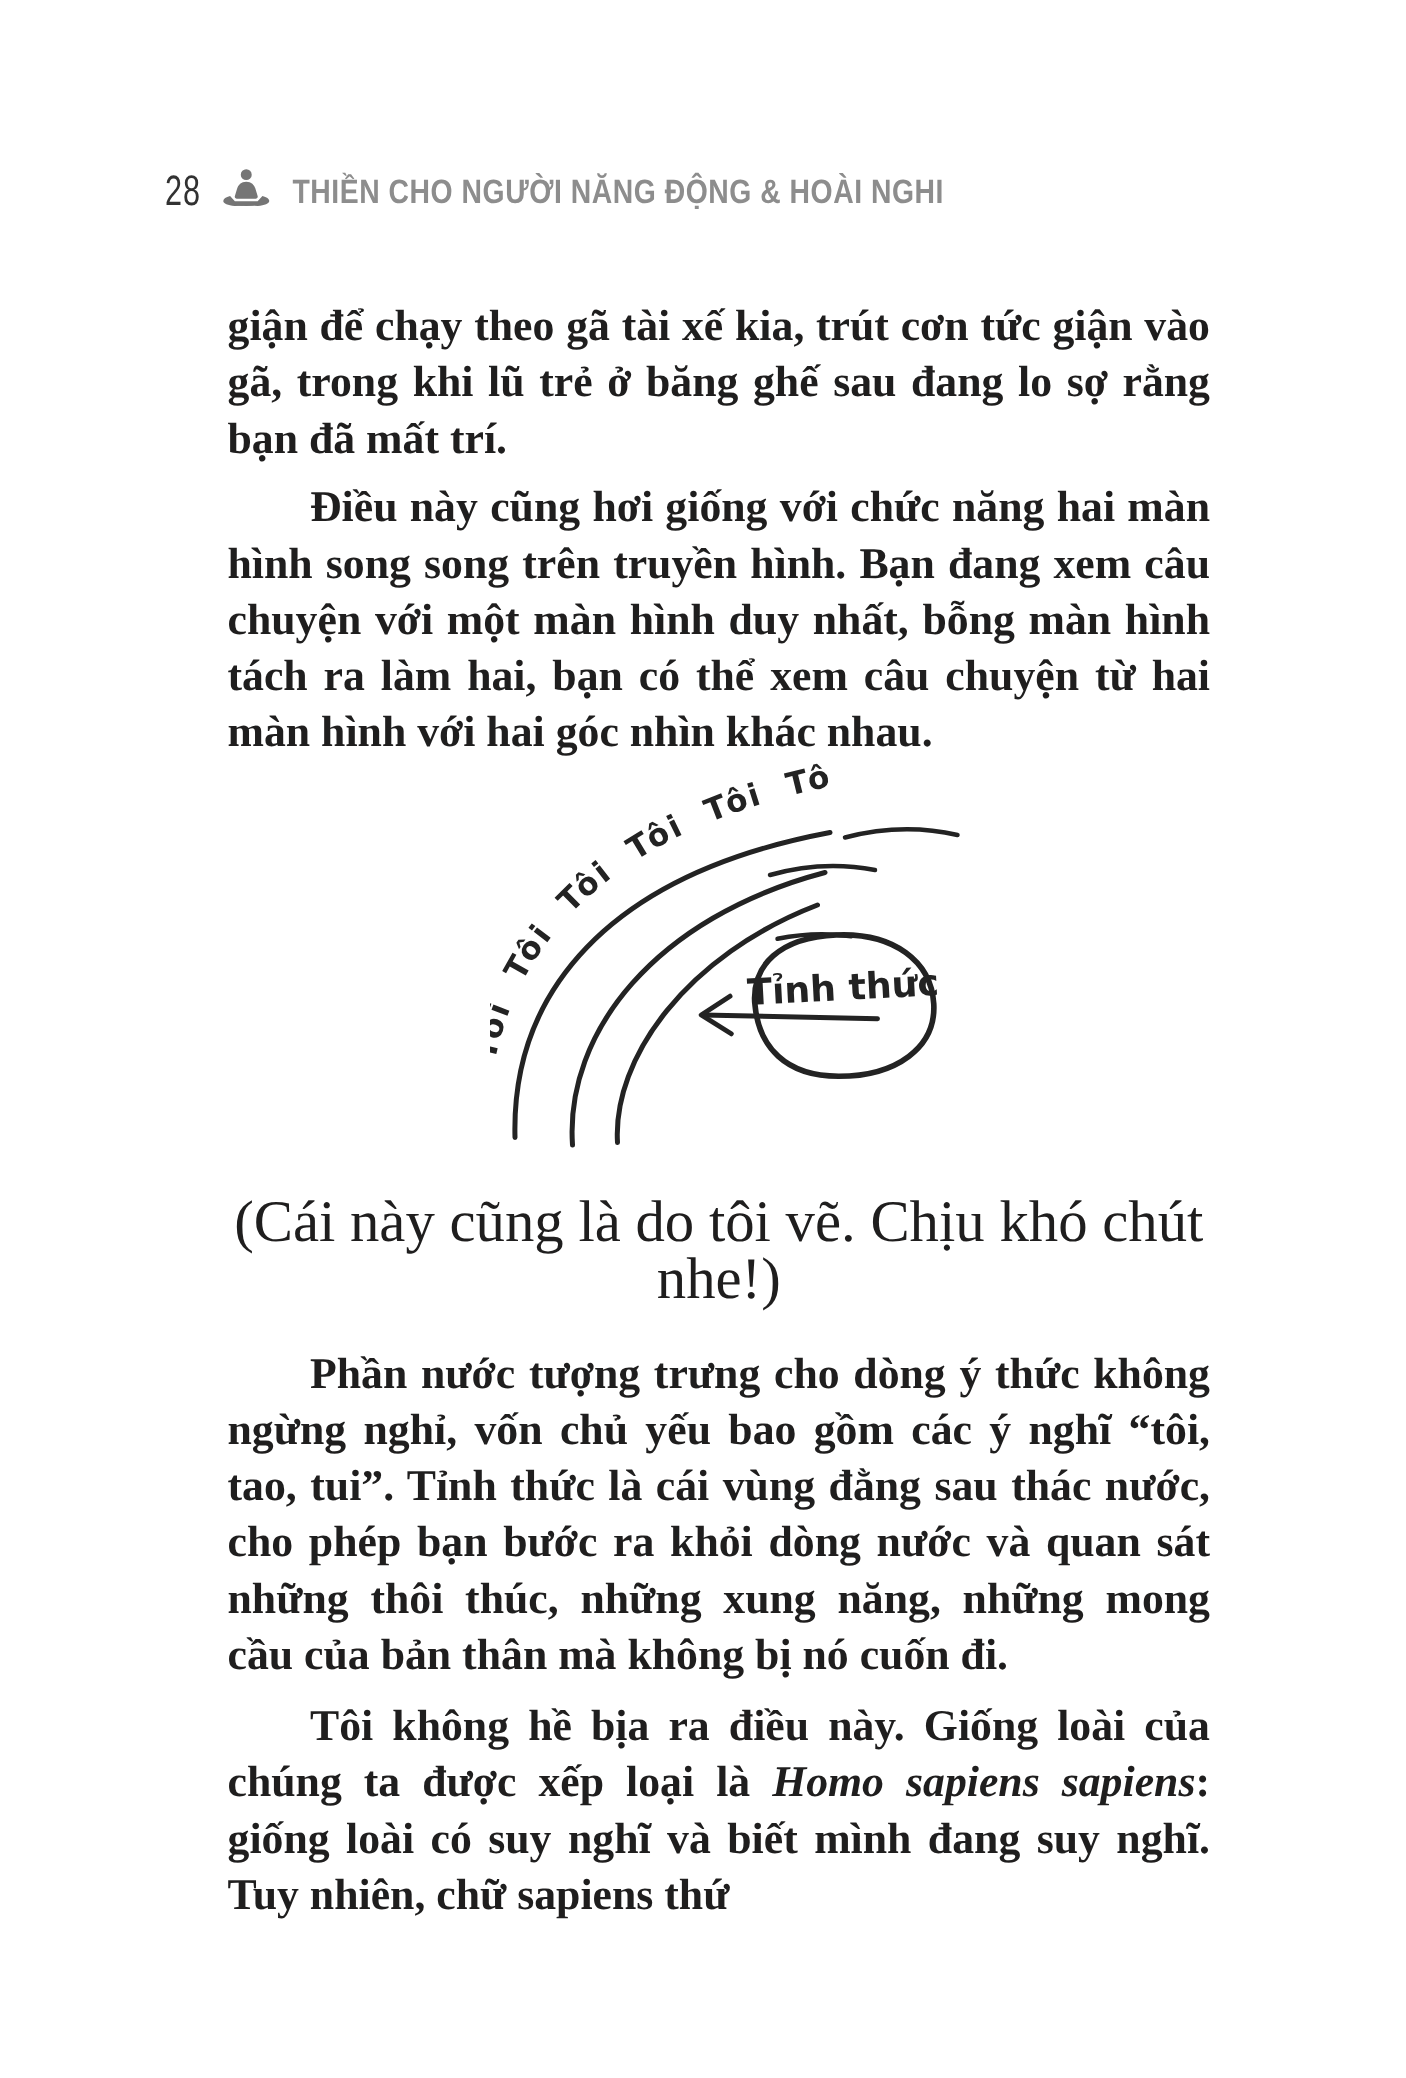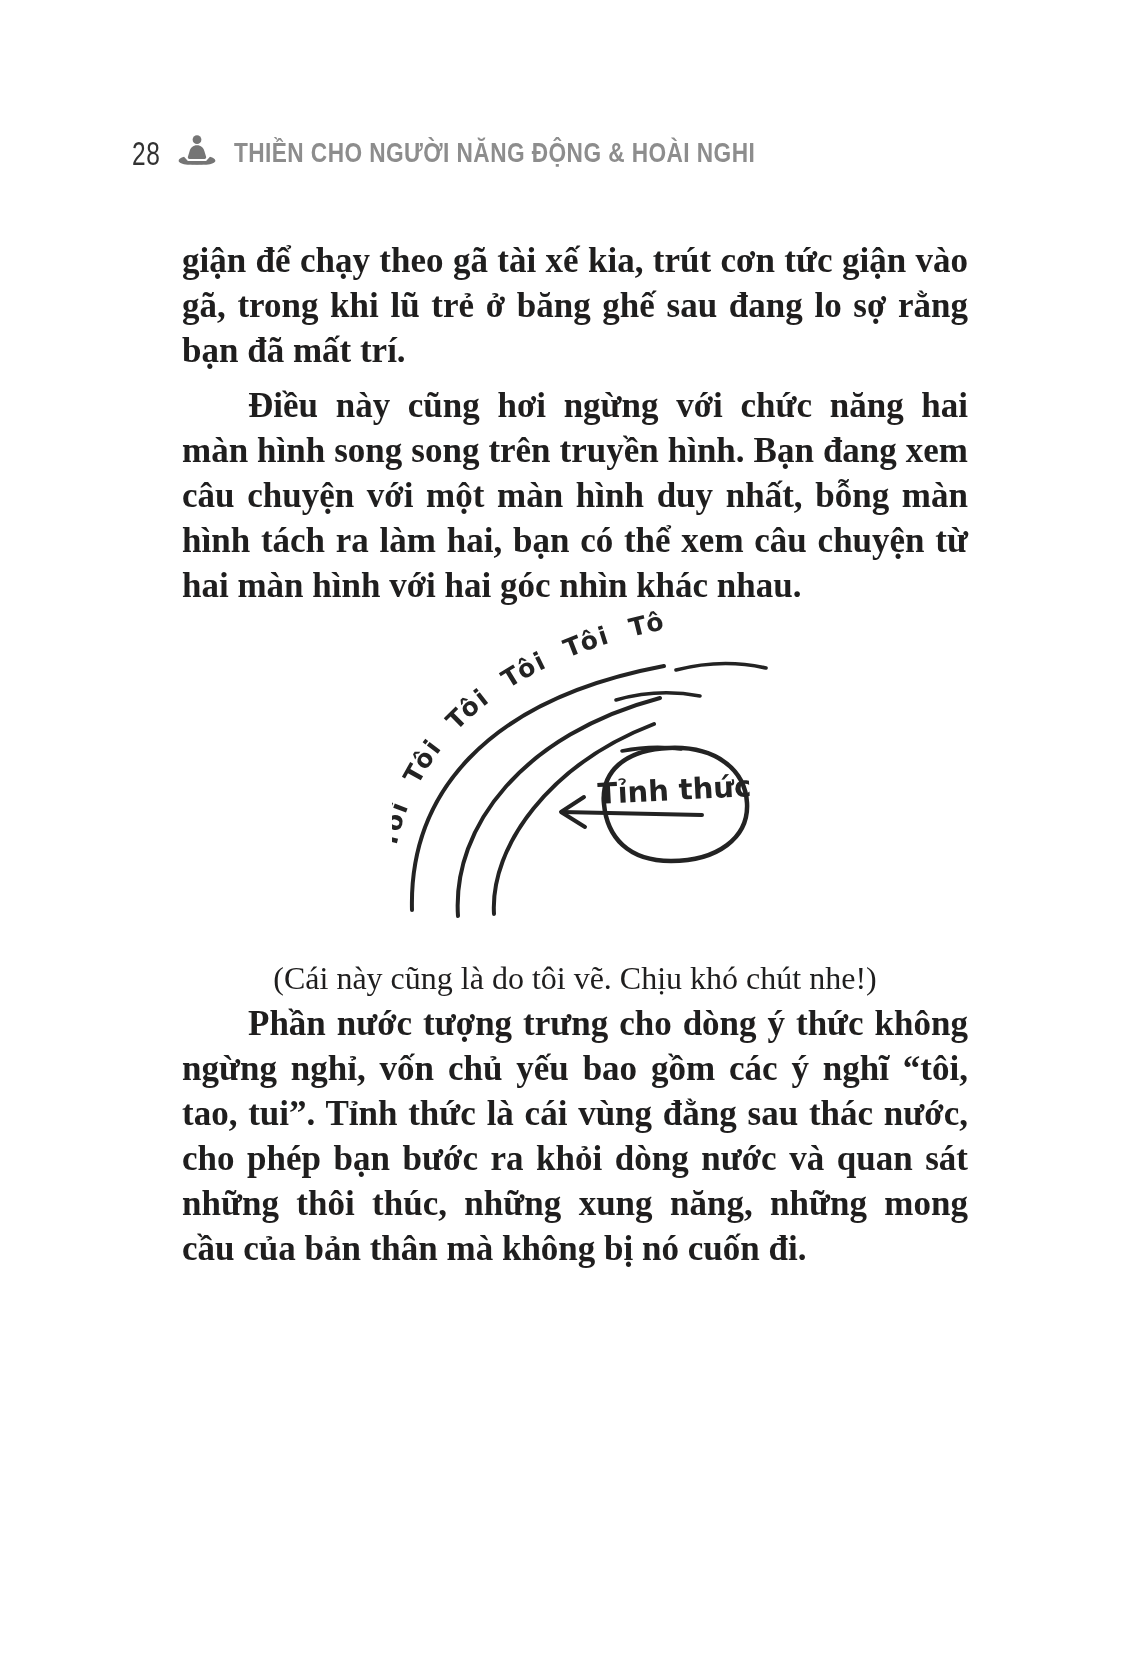--- a/index.html
+++ b/index.html
@@ -57,24 +57,24 @@
     font-size: 35px;
     line-height: 45px;
     text-align: justify;
     margin: 0;
     font-weight: bold;
   }
   .indent { text-indent: 66px; }
   #p1 { margin-top: 62px; }
   #p2 { margin-top: 10px; }
   #p3 { margin-top: 8px; }
-  #p4 { }
+  #p4 { margin-top: 30px; }
   #p5 { margin-top: 12px; }
   .caption {
-    font-size: 32px;
+    font-size: 47px;
     line-height: 45px;
     text-align: center;
     margin: 38px 0 0 0;
   }
   em { font-style: italic; }
   
   .illustration-wrap {
     height: 310px;
     position: relative;
   }
@@ -119,21 +119,21 @@
         <path d="M12 7.6c-2.3 0-3.7 1.5-4.2 3.2l-1 3.4c-.2.7.2 1.2.9 1.2h8.6c.7 0 1.1-.5.9-1.2l-1-3.4c-.5-1.7-1.9-3.2-4.2-3.2z"></path>
         <path d="M4.6 14.2c-1.9.5-3.1 1.3-3.1 2.2 0 1.1 2.1 2 5.2 2.3l5.3-.1 5.3.1c3.1-.3 5.2-1.2 5.2-2.3 0-.9-1.2-1.7-3.1-2.2l-2.2 2.4H6.8l-2.2-2.4z"></path>
         <path d="M7.2 16.9c-.6.9.2 1.8 4.8 1.8s5.4-.9 4.8-1.8H7.2z"></path>
       </g>
     </svg>
     <span class="book-title">THIỀN CHO NGƯỜI NĂNG ĐỘNG &amp; HOÀI NGHI</span>
   </div>
 
   <p class="body-par" id="p1">giận để chạy theo gã tài xế kia, trút cơn tức giận vào gã, trong khi lũ trẻ ở băng ghế sau đang lo sợ rằng bạn đã mất trí.</p>
 
-  <p class="body-par indent" id="p2">Điều này cũng hơi ngừng với chức năng hai màn hình song song trên truyền hình. Bạn đang xem câu chuyện với một màn hình duy nhất, bỗng màn hình tách ra làm hai, bạn có thể xem câu chuyện từ hai màn hình với hai góc nhìn khác nhau.</p>
+  <p class="body-par indent" id="p2">Điều này cũng hơi giống với chức năng hai màn hình song song trên truyền hình. Bạn đang xem câu chuyện với một màn hình duy nhất, bỗng màn hình tách ra làm hai, bạn có thể xem câu chuyện từ hai màn hình với hai góc nhìn khác nhau.</p>
 
 
   <div class="illustration-wrap">
     <svg class="illustration-svg" viewBox="0 0 386 320" aria-hidden="false">
       <defs>
         <path id="thoughtTextArc" d="M -2 310 C -6 176, 70 64, 268 22"></path>
       </defs>
 
       <path class="sketch-stroke" stroke-width="4" d="M 20 302 C 17 188, 92 92, 272 58"></path>
       <path class="sketch-stroke" stroke-width="4" d="M 66 308 C 60 218, 132 126, 268 90"></path>
@@ -155,14 +155,15 @@
       </g>
 
       <text class="awareness-text" x="283" y="192" text-anchor="middle" transform="rotate(-3 283 192)">Tỉnh thức</text>
     </svg>
   </div>
 
   <p class="caption">(Cái này cũng là do tôi vẽ. Chịu khó chút nhe!)</p>
 
   <p class="body-par indent" id="p4">Phần nước tượng trưng cho dòng ý thức không ngừng nghỉ, vốn chủ yếu bao gồm các ý nghĩ “tôi, tao, tui”. Tỉnh thức là cái vùng đằng sau thác nước, cho phép bạn bước ra khỏi dòng nước và quan sát những thôi thúc, những xung năng, những mong cầu của bản thân mà không bị nó cuốn đi.</p>
 
+  <p class="body-par indent" id="p5"><span>Tôi không hề bịa ra điều này. Giống loài của chúng ta được xếp loại là </span><em>Homo sapiens sapiens</em><span>: giống loài có suy nghĩ và biết mình đang suy nghĩ. Tuy nhiên, chữ sapiens thứ</span></p>
 
 </div>
 
 </body></html>

